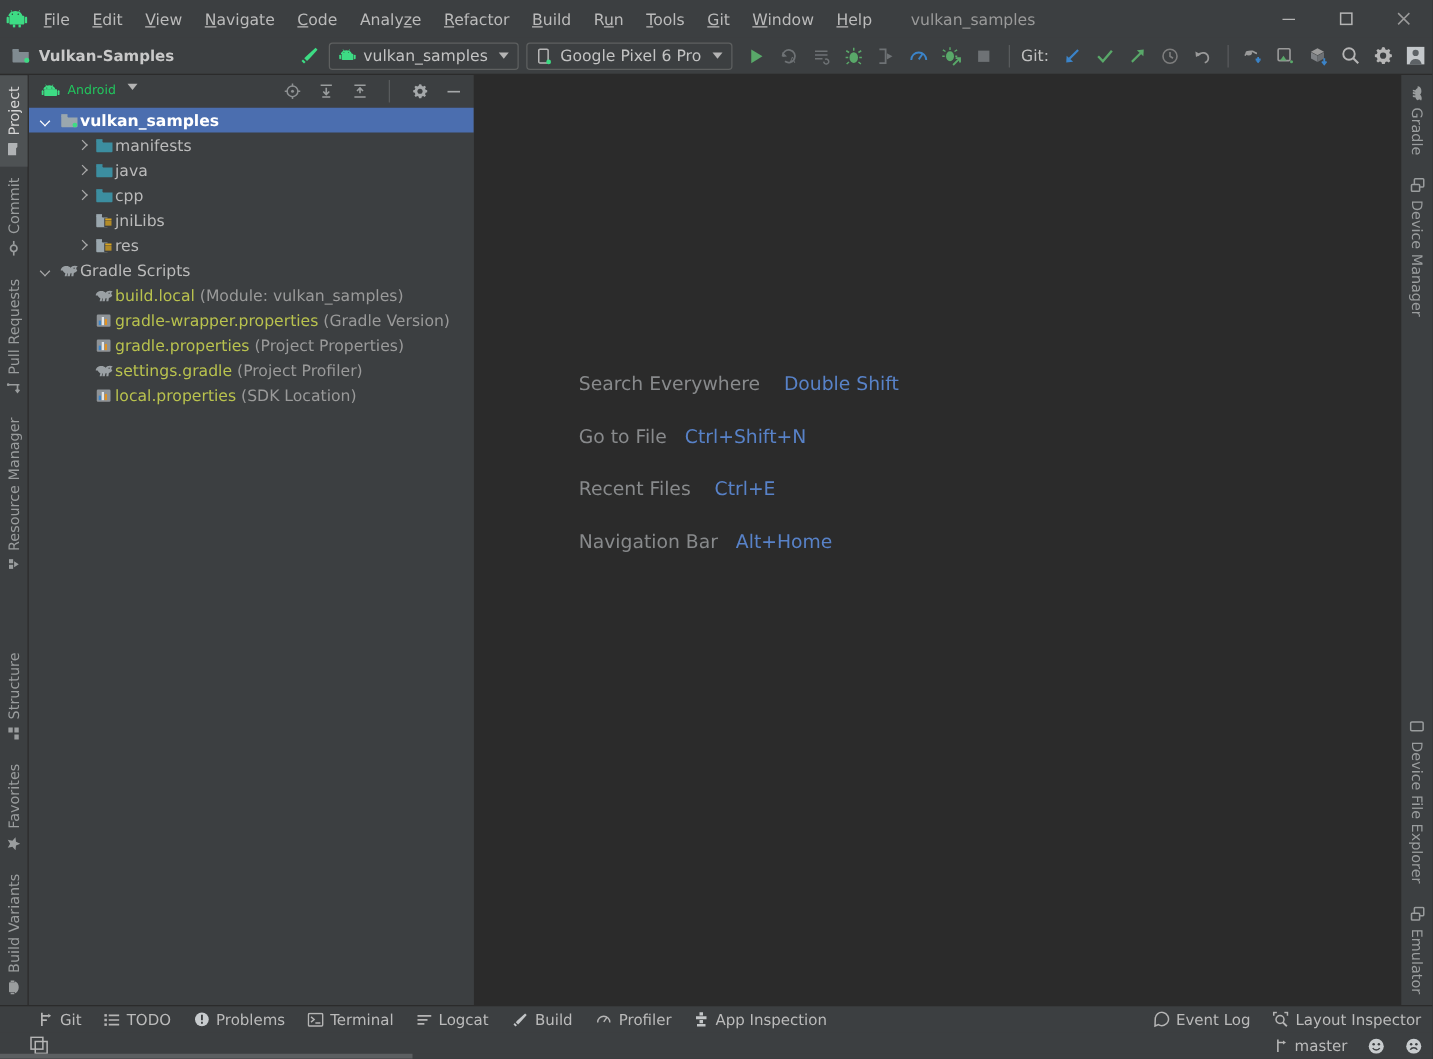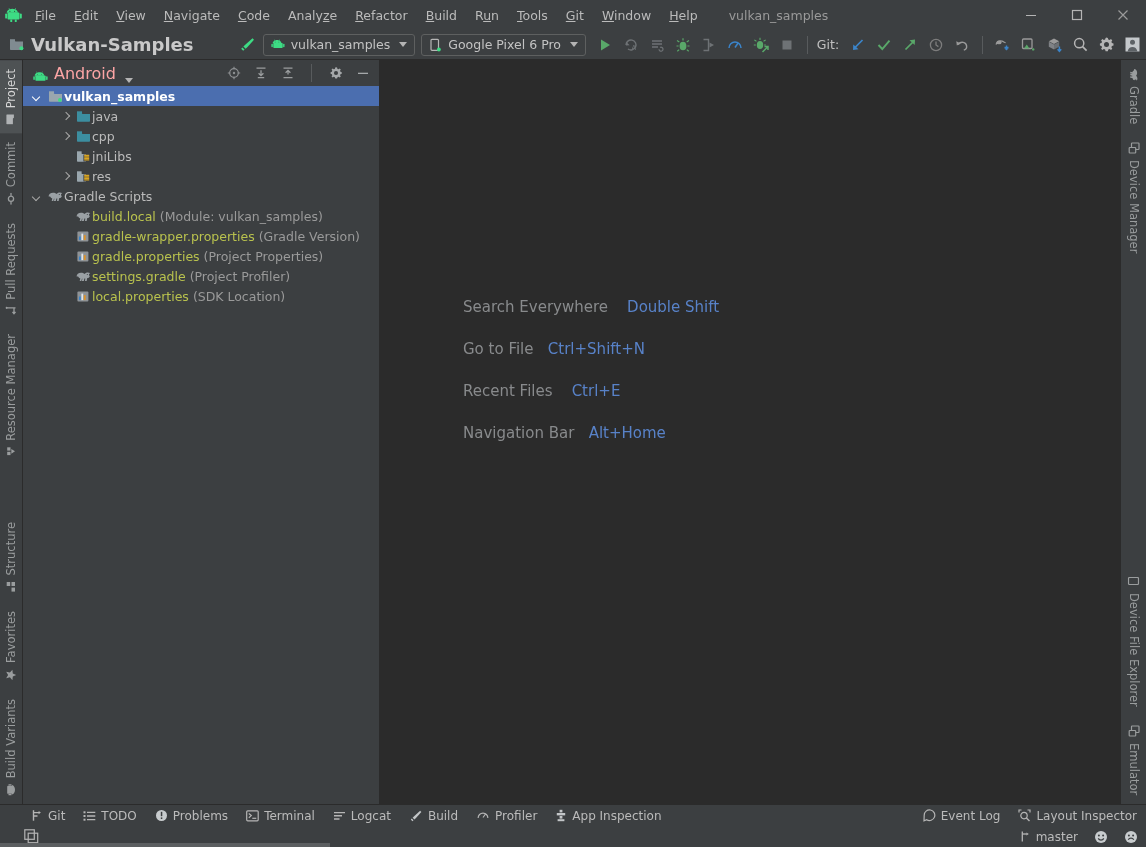--- a/index.html
+++ b/index.html
@@ -34,21 +34,21 @@
     color: #c0c0c0;
   }
 
   
   .toolbar {
     height: 30px; flex: 0 0 30px; background: #3c3f41; display: flex; align-items: center;
     border-bottom: 1px solid #2b2b2b;
   }
   .proj-label {
     width: 268px; display: flex; align-items: center; gap: 7px; padding-left: 9px;
-    font-weight: bold; color: #c9c9c9; font-size: 18px;
+    font-weight: bold; color: #c9c9c9; font-size: 12px;
   }
   .hammer-slot { width: 34px; display:flex; align-items:center; justify-content:center;}
   .combo {
     height: 22px; border: 1px solid #5e6060; border-radius: 3px; background: #3c3f41;
     display: flex; align-items: center; gap: 6px; padding: 0 7px; color: #c3c3c3;
     font-size: 12.5px; margin-right: 6px; white-space: nowrap;
   }
   .caret { width:0;height:0;border-left:4px solid transparent;border-right:4px solid transparent;border-top:5px solid #b4b4b4; margin-left:3px;}
   .tb-icons { display: flex; align-items: center; gap: 0px; }
   .tbi { width: 26px; height: 26px; display: flex; align-items: center; justify-content: center; }
@@ -78,21 +78,21 @@
 
   
   .toolwin {
     width: 357px; flex: 0 0 357px; background: #3c3f41; display: flex; flex-direction: column;
     border-right: 1px solid #2b2b2b;
   }
   .toolwin-header {
     height: 26px; display: flex; align-items: center; padding: 0 6px 0 10px; gap: 6px;
     flex: 0 0 26px;
   }
-  .toolwin-title { color: #fca5a5; font-size: 16px; display:flex; align-items:flex-end; gap:6px;}
+  .toolwin-title { color: #22c55e; font-size: 10px; display:flex; align-items:flex-start; gap:6px;}
   .th-spacer { flex: 1 1 auto; }
   .th-icon { width: 21px; height: 21px; display:flex; align-items:center; justify-content:center;}
   .tree {
     flex: 1 1 auto; background: #3c3f41; overflow: hidden; padding-top: 0px;
   }
   .trow {
     height: 20px; display: flex; align-items: center; font-size: 12.5px;
     color: #bbbbbb; white-space: nowrap; cursor: default;
   }
   .trow.selected { background: #4b6eaf; color: #ffffff; }
@@ -514,20 +514,30 @@
           <span class="ticon">
             <svg width="15" height="13" viewBox="0 0 15 13">
               <rect x="1" y="1.3" width="5" height="2" fill="#9aa7ae"></rect>
               <path d="M1 2.6h4.3l1.2 1.4H14v7c0 .4-.3.7-.7.7H1.7c-.4 0-.7-.3-.7-.7V2.6z" fill="#9aa7ae"></path>
               <circle cx="11.9" cy="10" r="1.9" fill="#3ddc84"></circle>
             </svg>
           </span>
           <span class="tlabel">vulkan_samples</span>
         </div>
 
+        <div class="trow" style="padding-left:38px">
+          <span class="arrow right"></span>
+          <span class="ticon">
+            <svg width="15" height="13" viewBox="0 0 15 13">
+                <path d="M1 2.6h4.3l1.2 1.4H14v7c0 .4-.3.7-.7.7H1.7c-.4 0-.7-.3-.7-.7V2.6z" fill="#3c8ea0"></path>
+                <rect x="1" y="1.3" width="5" height="2" fill="#3c8ea0"></rect>
+              </svg>
+          </span>
+          <span class="tlabel">manifests</span>
+        </div>
 
         <div class="trow" style="padding-left:38px">
           <span class="arrow right"></span>
           <span class="ticon">
             <svg width="15" height="13" viewBox="0 0 15 13">
                 <path d="M1 2.6h4.3l1.2 1.4H14v7c0 .4-.3.7-.7.7H1.7c-.4 0-.7-.3-.7-.7V2.6z" fill="#3c8ea0"></path>
                 <rect x="1" y="1.3" width="5" height="2" fill="#3c8ea0"></rect>
               </svg>
           </span>
           <span class="tlabel">java</span>

